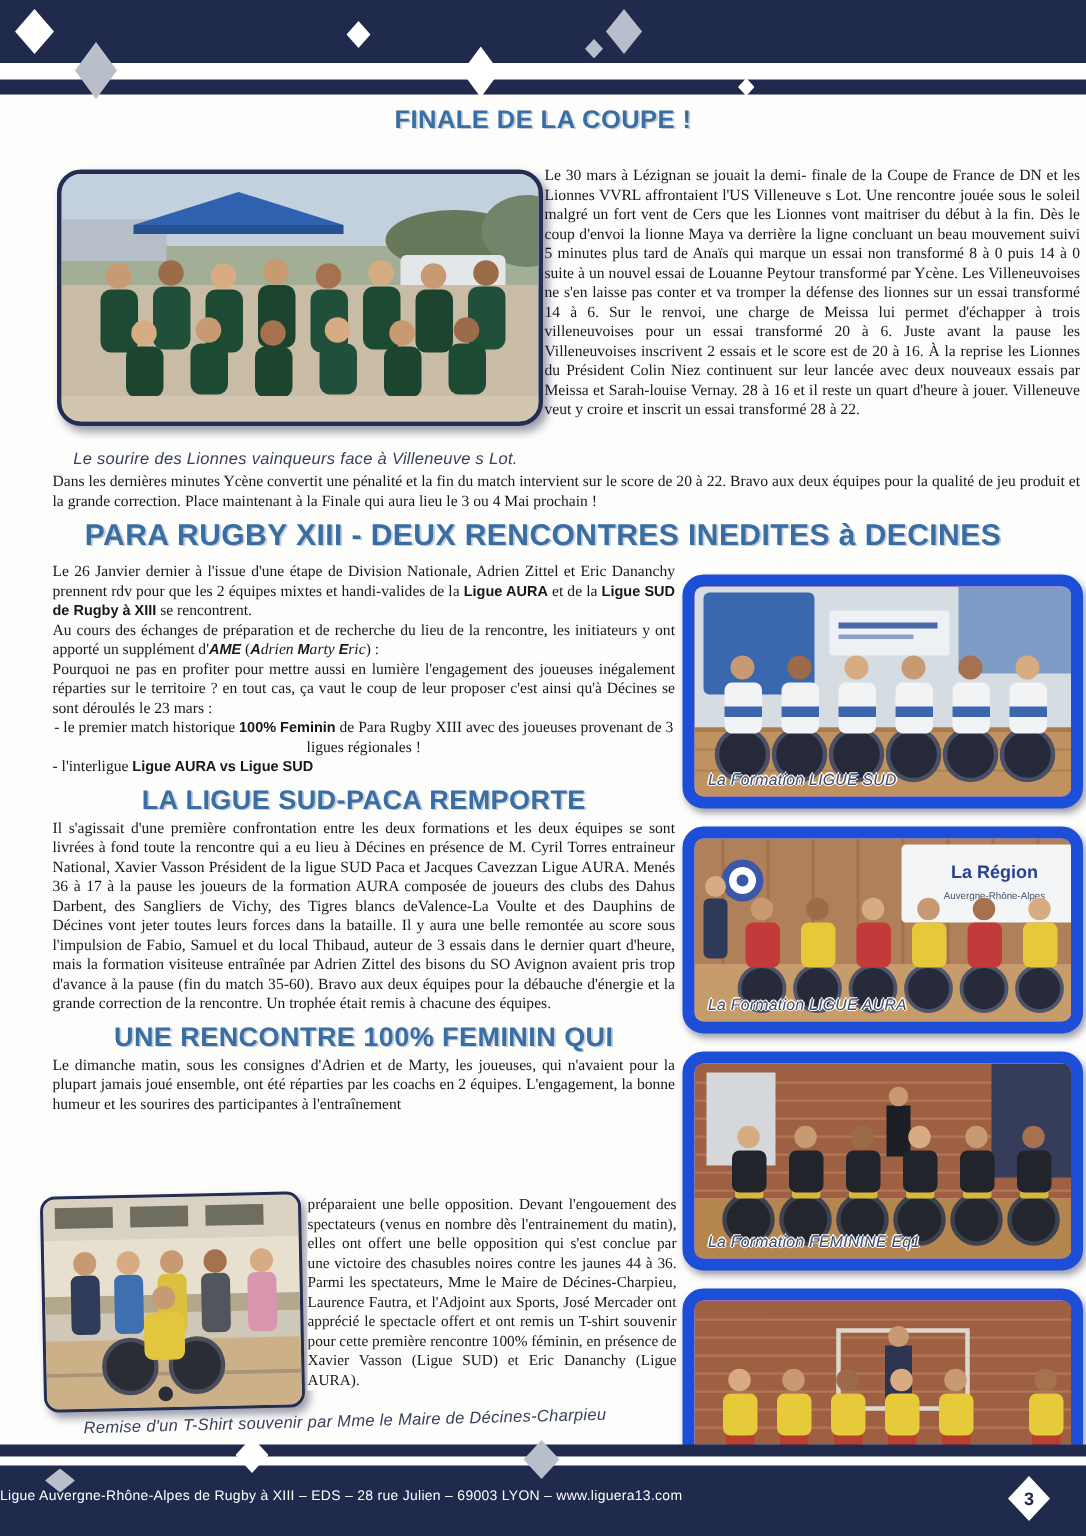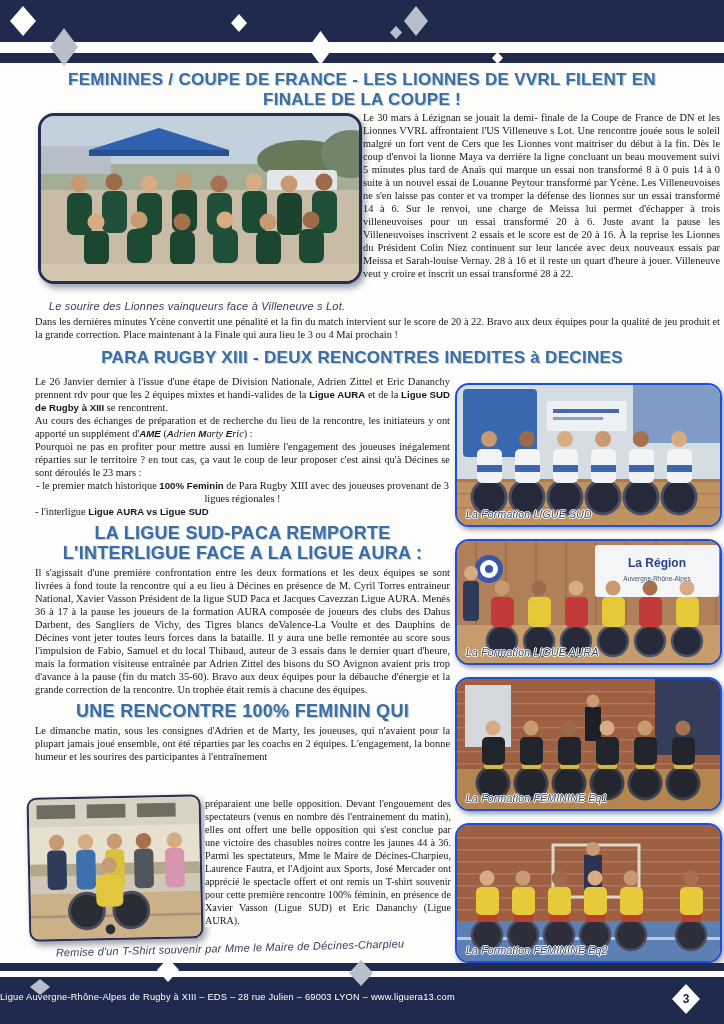--- a/index.html
+++ b/index.html
@@ -13,38 +13,38 @@
   .stripe-top{top:42px;height:11px;}
   .stripe-bottom{top:971px;height:6px;}
   .dia{position:absolute;clip-path:polygon(50% 0,100% 50%,50% 100%,0 50%);}
   .dia-w{background:#ffffff;}
   .dia-g{background:#b9bfca;}
   
   .h-blue{position:absolute;text-align:center;color:#3a6da1;
           font-family:"Liberation Sans",sans-serif;font-weight:700;
           text-shadow:1.2px 1.2px 0 #c2cfdc;letter-spacing:.3px;}
   .title1{left:14px;top:70px;width:696px;font-size:17px;line-height:19.5px;}
-  .title2{left:0;top:348px;width:724px;font-size:17px;line-height:19px;}
+  .title2{left:0;top:348px;width:724px;font-size:20px;line-height:19px;}
   .subhead{display:block;text-align:center;color:#3a6da1;
            font-family:"Liberation Sans",sans-serif;font-weight:700;font-size:18px;
            line-height:20px;text-shadow:1.2px 1.2px 0 #c2cfdc;letter-spacing:.3px;
            margin:5px 0 3px 0;}
   .hline{display:block;}
   
   .body-txt{font-size:10.4px;line-height:13px;text-align:justify;}
   .abs{position:absolute;}
   p{margin:0;}
   .rb{font-weight:700;font-family:"Liberation Sans",sans-serif;font-size:.93em;}
   .ri{font-style:italic;}
   
   .photo{position:absolute;overflow:hidden;border:3px solid #232e52;border-radius:16px;
          box-shadow:3px 4px 6px rgba(40,40,70,.45);background:#cfc7b8;}
   .photo svg{display:block;}
   .pcol{position:absolute;left:455px;top:383px;width:267px;}
-  .pcard{position:relative;overflow:hidden;border:2px solid #1d4ed8;border-radius:14px;
+  .pcard{position:relative;overflow:hidden;border:8px solid #1d4ed8;border-radius:14px;
          box-shadow:2px 3px 5px rgba(40,40,70,.45);margin-bottom:12px;background:#fca5a5;}
   .pcap{position:absolute;left:9px;bottom:5px;
         font-family:"Liberation Sans",sans-serif;font-style:italic;font-size:10.5px;
         color:#3d4a6b;letter-spacing:.2px;
         text-shadow:1px 0 0 #fff,-1px 0 0 #fff,0 1px 0 #fff,0 -1px 0 #fff;}
   .caption{font-family:"Liberation Sans",sans-serif;font-style:italic;font-size:11px;
            color:#39405c;letter-spacing:.2px;text-align:center;}
   
   .footer-text{position:absolute;top:992px;left:0;width:724px;text-align:left;
                color:#ffffff;font-family:"Liberation Sans",sans-serif;font-size:9.3px;
@@ -64,21 +64,20 @@
   </div>
   <div class="dia dia-w" style="left:10px;top:6px;width:26px;height:30px;"></div>
   <div class="dia dia-g" style="left:50px;top:28px;width:28px;height:38px;"></div>
   <div class="dia dia-w" style="left:231px;top:14px;width:16px;height:18px;"></div>
   <div class="dia dia-w" style="left:308px;top:31px;width:25px;height:34px;"></div>
   <div class="dia dia-g" style="left:390px;top:26px;width:12px;height:13px;"></div>
   <div class="dia dia-g" style="left:404px;top:6px;width:24px;height:30px;"></div>
   <div class="dia dia-w" style="left:492px;top:52px;width:11px;height:12px;"></div>
 
   <h1 class="h-blue title1" style="margin:0;">
-    <span class="hline">FEMININES / COUPE DE FRANCE - LES LIONNES DE VVRL FILENT EN</span>
     <span class="hline">FINALE DE LA COUPE !</span>
   </h1>
 
   <div class="photo" style="left:38px;top:113px;width:318px;height:165px;">
     <svg width="318" height="165" viewBox="0 0 318 165" preserveAspectRatio="none">
       <rect x="0" y="0" width="318" height="75" fill="#c3d0dd"></rect>
       <rect x="0" y="48" width="318" height="26" fill="#a3ae97"></rect>
       <ellipse cx="262" cy="44" rx="46" ry="20" fill="#68795b"></ellipse>
       <ellipse cx="310" cy="38" rx="30" ry="24" fill="#72846a"></ellipse>
       <rect x="0" y="30" width="70" height="28" fill="#b6bfc7"></rect>
@@ -129,21 +128,20 @@
   <h2 class="h-blue title2" style="margin:0;">PARA RUGBY XIII - DEUX RENCONTRES INEDITES à DECINES</h2>
 
   <div class="abs body-txt" style="left:35px;top:375px;width:415px;">
     <p><span>Le 26 Janvier dernier à l'issue d'une étape de Division Nationale, Adrien Zittel et Eric Dananchy prennent rdv pour que les 2 équipes mixtes et handi-valides de la </span><span class="rb">Ligue AURA</span><span> et de la </span><span class="rb">Ligue SUD de Rugby à XIII</span><span> se rencontrent.</span></p>
     <p><span>Au cours des échanges de préparation et de recherche du lieu de la rencontre, les initiateurs y ont apporté un supplément d'</span><span class="rb ri">AME</span><span> (</span><span class="rb ri">A</span><span class="ri">drien </span><span class="rb ri">M</span><span class="ri">arty </span><span class="rb ri">E</span><span class="ri">ric</span><span>) :</span></p>
     <p>Pourquoi ne pas en profiter pour mettre aussi en lumière l'engagement des joueuses inégalement réparties sur le territoire ? en tout cas, ça vaut le coup de leur proposer c'est ainsi qu'à Décines se sont déroulés le 23 mars :</p>
     <p style="text-align:center;"><span>- le premier match historique </span><span class="rb">100% Feminin</span><span> de Para Rugby XIII avec des joueuses provenant de 3 ligues régionales !</span></p>
     <p style="text-align:left;"><span>- l'interligue </span><span class="rb">Ligue AURA vs Ligue SUD</span></p>
     <div class="subhead">
       <span class="hline">LA LIGUE SUD-PACA REMPORTE</span>
-      <span class="hline">L'INTERLIGUE FACE A LA LIGUE AURA :</span>
     </div>
     <p>Il s'agissait d'une première confrontation entre les deux formations et les deux équipes se sont livrées à fond toute la rencontre qui a eu lieu à Décines en présence de M. Cyril Torres entraineur National, Xavier Vasson Président de la ligue SUD Paca et Jacques Cavezzan Ligue AURA. Menés 36 à 17 à la pause les joueurs de la formation AURA composée de joueurs des clubs des Dahus Darbent, des Sangliers de Vichy, des Tigres blancs deValence-La Voulte et des Dauphins de Décines vont jeter toutes leurs forces dans la bataille. Il y aura une belle remontée au score sous l'impulsion de Fabio, Samuel et du local Thibaud, auteur de 3 essais dans le dernier quart d'heure, mais la formation visiteuse entraînée par Adrien Zittel des bisons du SO Avignon avaient pris trop d'avance à la pause (fin du match 35-60). Bravo aux deux équipes pour la débauche d'énergie et la grande correction de la rencontre. Un trophée était remis à chacune des équipes.</p>
     <div class="subhead">
       <span class="hline">UNE RENCONTRE 100% FEMININ QUI</span>
     </div>
     <p>Le dimanche matin, sous les consignes d'Adrien et de Marty, les joueuses, qui n'avaient pour la plupart jamais joué ensemble, ont été réparties par les coachs en 2 équipes. L'engagement, la bonne humeur et les sourires des participantes à l'entraînement</p>
   </div>
 
   <div class="photo" style="left:28px;top:796px;width:170px;height:140px;border-width:2px;border-radius:10px;transform:rotate(-1.2deg);">
     <svg width="170" height="140" viewBox="0 0 176 142" preserveAspectRatio="none">

